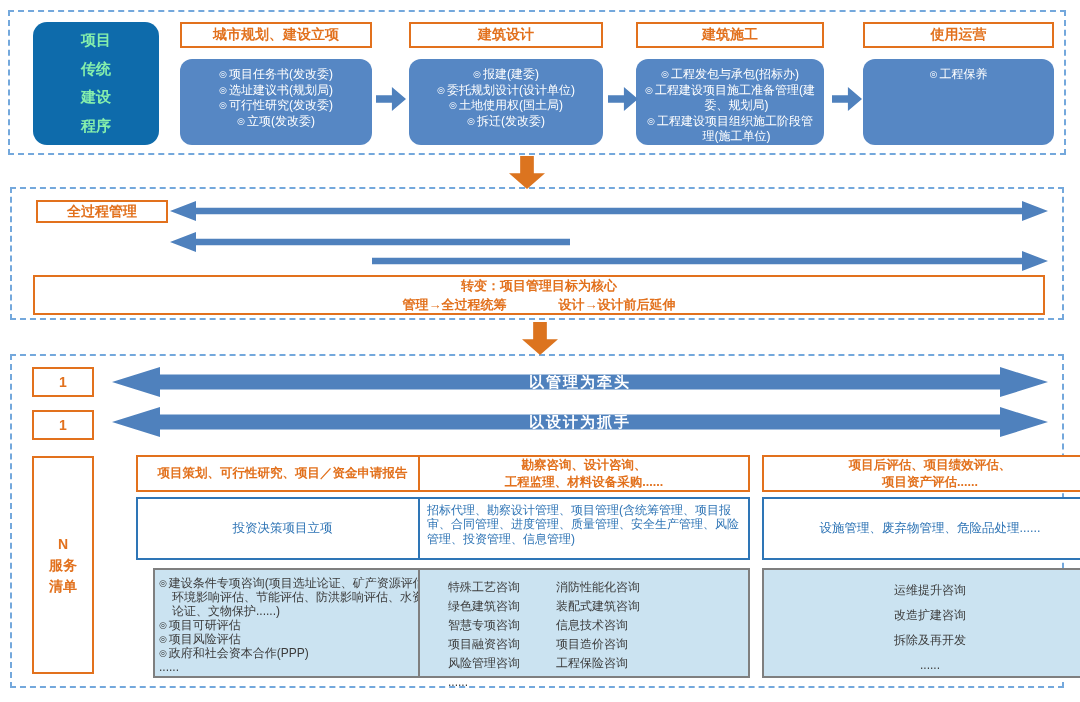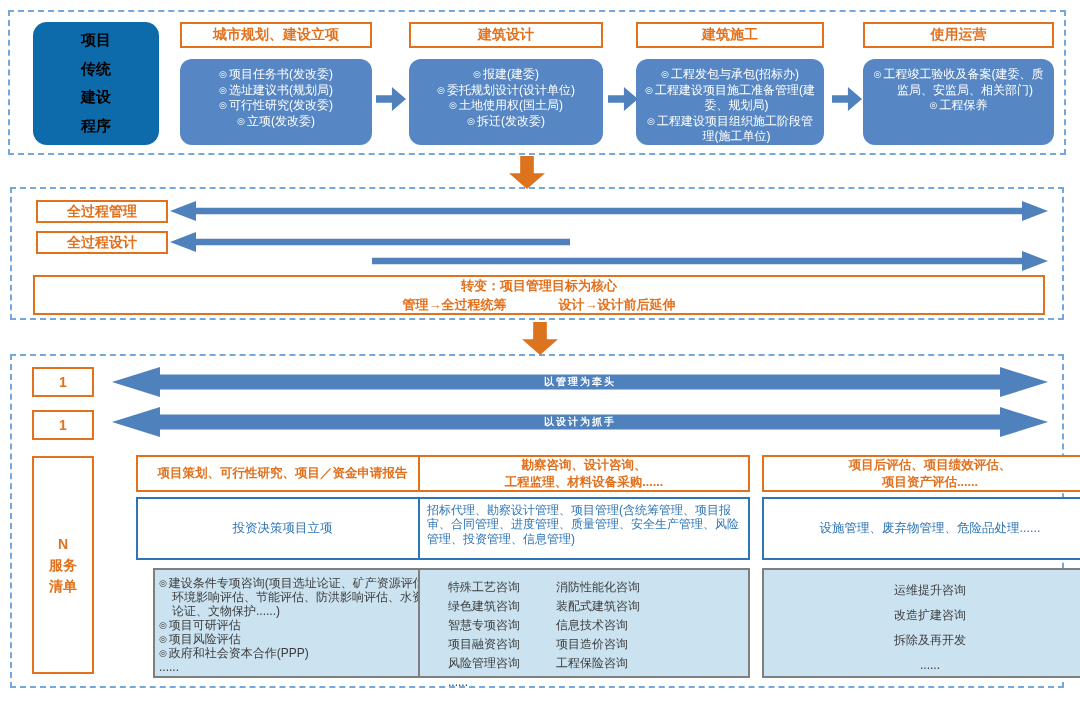--- a/index.html
+++ b/index.html
@@ -10,21 +10,21 @@
   html,body{margin:0;padding:0;background:#fff;}
   .canvas{position:relative;width:1080px;height:702px;background:#fff;overflow:hidden;
           font-family:"Liberation Sans","DejaVu Sans",sans-serif;}
   .abs{position:absolute;box-sizing:border-box;}
   .dashed{border:2px dashed var(--dashed);}
   .sec1{left:8px;top:10px;width:1058px;height:145px;}
   .sec2{left:10px;top:187px;width:1054px;height:133px;}
   .sec3{left:10px;top:354px;width:1054px;height:334px;}
 
   .sideblue{left:33px;top:22px;width:126px;height:123px;background:var(--blue-dark);
-            border-radius:14px;color:#000000;font-weight:bold;font-size:15px;
+            border-radius:14px;color:#86efac;font-weight:bold;font-size:15px;
             display:flex;flex-direction:column;justify-content:space-evenly;align-items:center;}
 
   .ohead{border:2px solid var(--orange);color:var(--orange);font-weight:bold;background:#fff;
          display:flex;flex-direction:column;align-items:center;justify-content:center;text-align:center;}
   .stagehead{top:22px;height:26px;font-size:14px;}
   .sbody{top:59px;height:86px;background:var(--blue-body);border-radius:12px;color:#fff;
          font-size:12px;line-height:1.3;padding:8px 9px;text-align:center;}
   .item{text-indent:-13px;padding-left:13px;}
   .blt{font-size:9px;vertical-align:1px;margin-right:2px;}
 
@@ -39,21 +39,21 @@
         clip-path:polygon(0 50%,26px 0,26px 34%,calc(100% - 26px) 34%,calc(100% - 26px) 0,100% 50%,calc(100% - 26px) 100%,calc(100% - 26px) 66%,26px 66%,26px 100%);}
   .arrB{left:170px;top:232px;width:400px;
         clip-path:polygon(0 50%,26px 0,26px 34%,100% 34%,100% 66%,26px 66%,26px 100%);}
   .arrC{left:372px;top:251px;width:676px;
         clip-path:polygon(0 34%,calc(100% - 26px) 34%,calc(100% - 26px) 0,100% 50%,calc(100% - 26px) 100%,calc(100% - 26px) 66%,0 66%);}
   .note{left:33px;top:275px;width:1012px;height:40px;font-size:13px;line-height:1.5;}
   .gap{margin-left:52px;}
 
   .marker{left:32px;width:62px;height:30px;font-size:14px;}
   .bigarrow{left:112px;width:936px;height:30px;background:var(--blue-mid);color:#fff;
-            font-weight:bold;font-size:10px;text-align:center;line-height:30px;letter-spacing:2px;
+            font-weight:bold;font-size:15px;text-align:center;line-height:30px;letter-spacing:2px;
             clip-path:polygon(0 50%,48px 0,48px 25%,calc(100% - 48px) 25%,calc(100% - 48px) 0,100% 50%,calc(100% - 48px) 100%,calc(100% - 48px) 75%,48px 75%,48px 100%);}
   .nbox{left:32px;top:456px;width:62px;height:218px;font-size:14px;line-height:1.5;}
 
   .chead{top:455px;height:37px;font-weight:bold;font-size:12.5px;line-height:1.35;}
   .cblue{top:497px;height:63px;border:2px solid var(--blue-border);color:var(--blue-text);
          background:#fff;font-size:12.5px;}
   .cblue.center{display:flex;flex-direction:row;align-items:center;justify-content:center;
                 text-align:center;line-height:1.4;}
   .cblue.para{padding:4px 7px;line-height:1.2;text-align:left;font-size:12px;}
   .clight{top:568px;height:110px;background:var(--light-fill);border:2px solid var(--gray-border);
@@ -104,36 +104,32 @@
     <div class="item"><span class="blt">◎</span><span>委托规划设计(设计单位)</span></div>
     <div class="item"><span class="blt">◎</span><span>土地使用权(国土局)</span></div>
     <div class="item"><span class="blt">◎</span><span>拆迁(发改委)</span></div>
   </div>
   <div class="abs sbody" style="left:636px;width:188px;">
     <div class="item"><span class="blt">◎</span><span>工程发包与承包(招标办)</span></div>
     <div class="item"><span class="blt">◎</span><span>工程建设项目施工准备管理(建委、规划局)</span></div>
     <div class="item"><span class="blt">◎</span><span>工程建设项目组织施工阶段管理(施工单位)</span></div>
   </div>
   <div class="abs sbody" style="left:863px;width:191px;">
-    <div class="item"><span class="blt">◎</span><span>工程竣工验收及备案(建委、质监局、安监局、相关部门)</span></div>
     <div class="item"><span class="blt">◎</span><span>工程保养</span></div>
   </div>
 
   <div class="abs rarrow" style="left:376px;"></div>
   <div class="abs rarrow" style="left:608px;"></div>
   <div class="abs rarrow" style="left:832px;"></div>
 
   <div class="abs darrow" style="left:509px;top:156px;"></div>
   <div class="abs darrow" style="left:522px;top:322px;"></div>
 
   <div class="abs ohead smlabel" style="top:200px;">
       <span>全过程管理</span>
-    </div>
-  <div class="abs ohead smlabel" style="top:231px;">
-      <span>全过程设计</span>
     </div>
   <div class="abs thin arrA"></div>
   <div class="abs thin arrB"></div>
   <div class="abs thin arrC"></div>
 
   <div class="abs ohead note">
     <div>转变：项目管理目标为核心</div>
     <div>
       <span>管理→全过程统筹</span><span class="gap">设计→设计前后延伸</span>
     </div>

